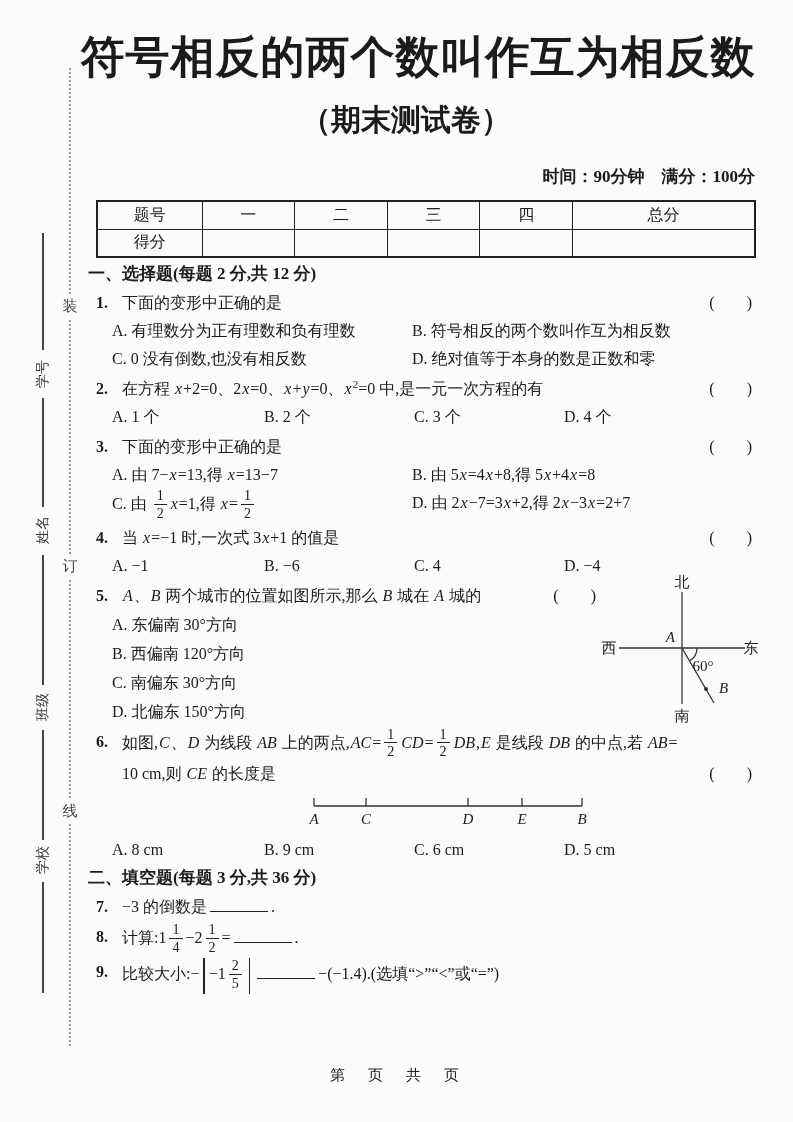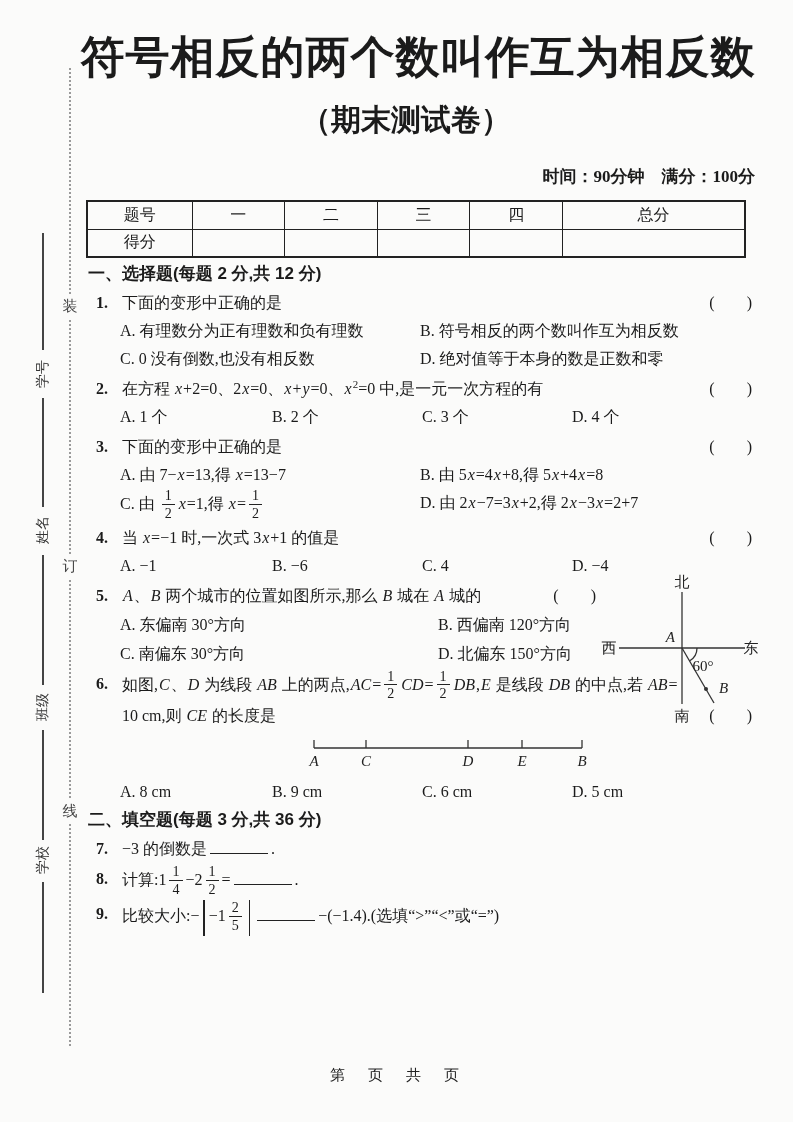--- a/index.html
+++ b/index.html
@@ -10,47 +10,47 @@
   
   .title{position:absolute;top:28px;left:80px;width:676px;text-align:center;
          font-family:"Liberation Sans","DejaVu Sans",sans-serif;font-weight:bold;
          font-size:44px;letter-spacing:1px;white-space:nowrap}
   .subtitle{position:absolute;top:100px;left:68px;width:676px;text-align:center;
             font-family:"Liberation Sans","DejaVu Sans",sans-serif;font-weight:bold;font-size:30px}
   .meta{position:absolute;top:165px;right:38px;font-family:Liberation Serif, serif;
         font-weight:bold;font-size:17px}
 
   
-  table.score{position:absolute;top:200px;left:86px;width:660px;border-collapse:collapse;
+  table.score{position:absolute;top:200px;left:96px;width:660px;border-collapse:collapse;
               border:2px solid #222}
   table.score td{border:1px solid #222;height:28px;text-align:center;font-size:16px}
   table.score td.c0{width:105px}
 
   
   .dotline{position:absolute;left:69px;top:68px;height:978px;width:0;border-left:2px dotted #9a9a9a}
   .bind-char{position:absolute;left:61px;width:18px;text-align:center;font-size:15px;color:#444;
              background:#fbfbfa;padding:2px 0}
   .info-line{position:absolute;left:42px;width:1.5px;background:#444}
   .info-label{position:absolute;left:23px;width:40px;height:40px;display:flex;align-items:center;
               justify-content:center;transform:rotate(-90deg);font-size:14px;color:#333;white-space:nowrap}
 
   
-  .sec-head{font-family:Liberation Sans, sans-serif;font-weight:bold;font-size:17px;
+  .sec-head{font-family:Liberation Serif, serif;font-weight:bold;font-size:17px;
             margin:0 0 4px -8px}
   #content{position:absolute;top:262px;left:96px;width:660px}
   .question{position:relative}
   .stem-line{position:relative;padding-left:26px;line-height:28px;min-height:28px}
   .q-num{position:absolute;left:0;top:0;font-weight:bold}
   .answer-paren{position:absolute;right:4px;top:0}
   .answer-paren.mid{right:160px}
-  .opts{margin-left:24px;display:grid}
+  .opts{margin-left:16px;display:grid}
   .opts .opt{line-height:28px}
   .opts.c4{grid-template-columns:152px 150px 150px 1fr}
   .opts.c2{grid-template-columns:300px 1fr}
-  .opts.c1{grid-template-columns:1fr 1fr}
+  .opts.c1{grid-template-columns:1fr}
   .opts.c1 .opt{line-height:29px}
   .question{margin-bottom:2px}
 
   
   i.var{font-style:italic;padding:0 1px}
   sup{font-size:0.68em;vertical-align:super;line-height:0}
   .frac{display:inline-flex;flex-direction:column;align-items:center;vertical-align:middle;
         line-height:1.05;margin:0 3px;font-size:0.88em;transform:translateY(-1px)}
   .frac .fn{padding:0 3px 1px;border-bottom:1.2px solid #222}
   .frac .fd{padding-top:1px}

